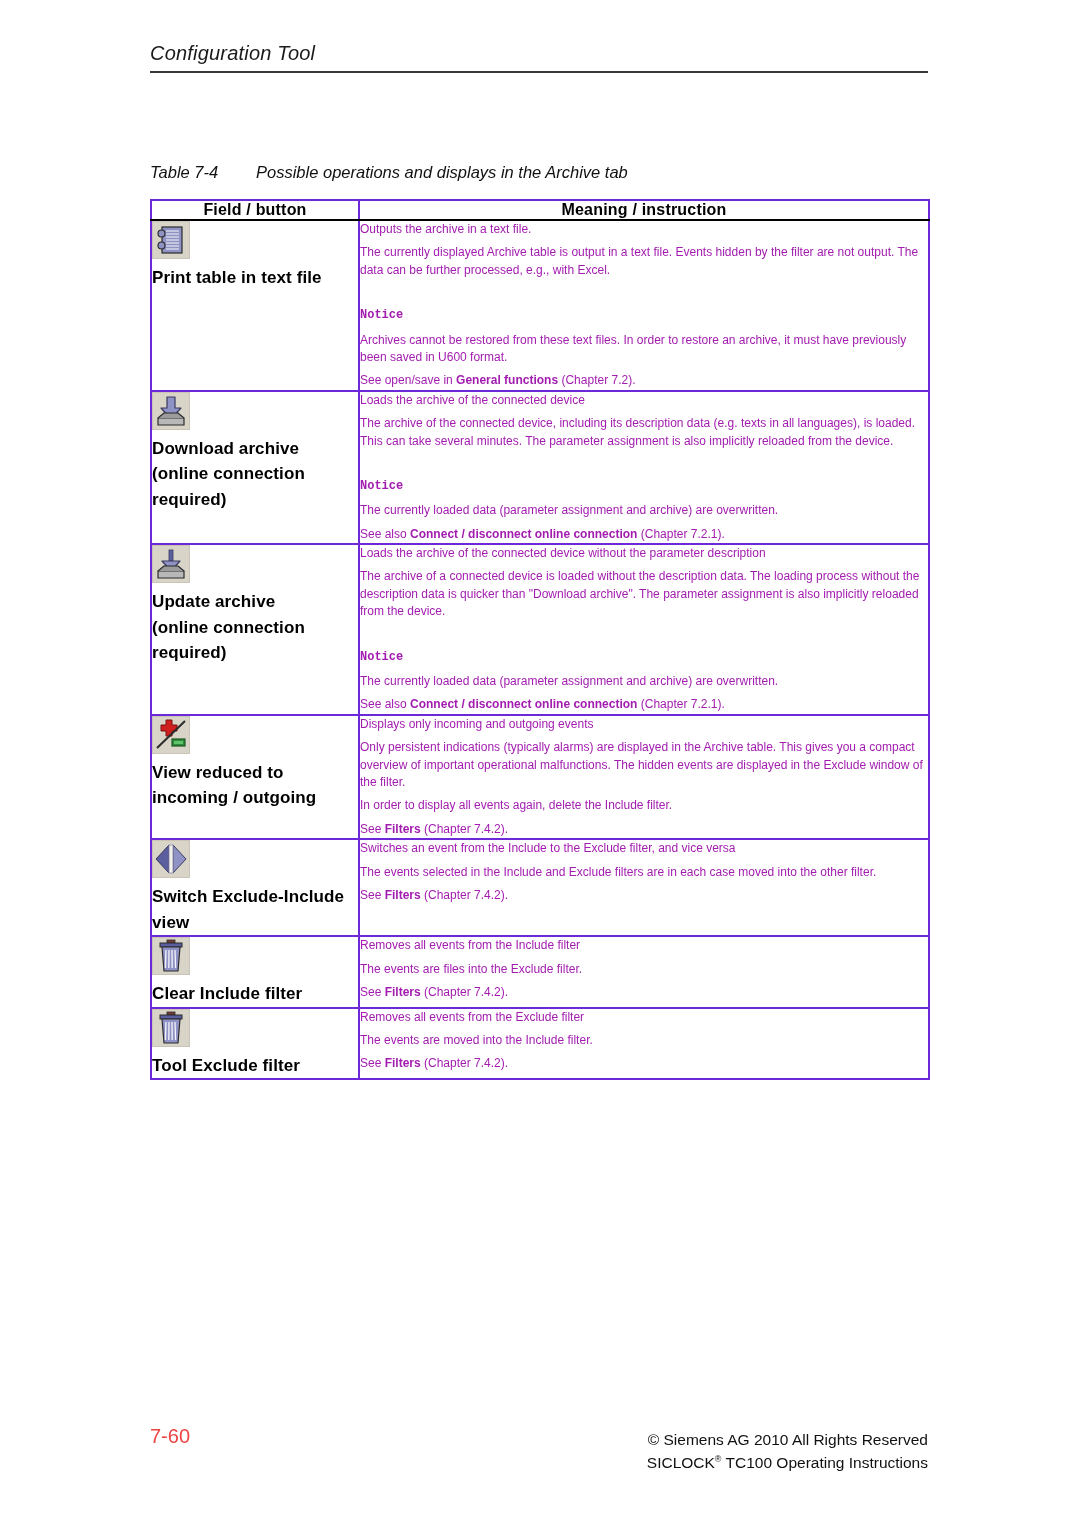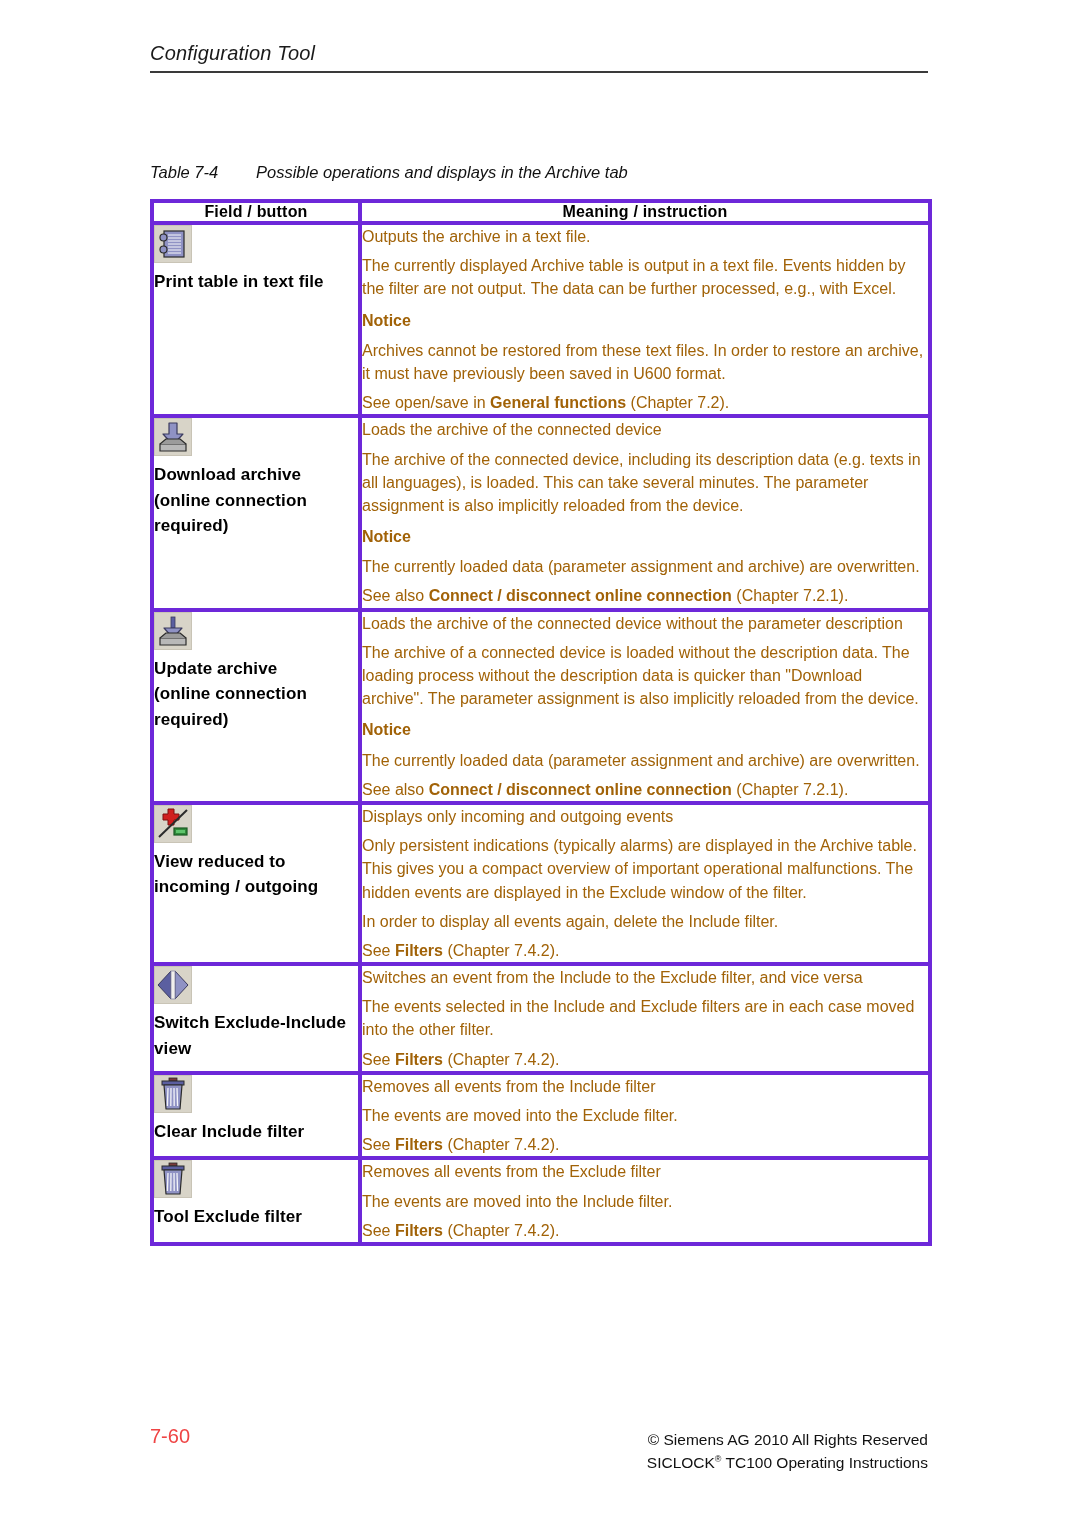--- a/index.html
+++ b/index.html
@@ -63,21 +63,21 @@
     left: 150px;
     top: 199px;
     width: 778px;
   }
   table.doc {
     border-collapse: collapse;
     width: 778px;
     table-layout: fixed;
   }
   table.doc td, table.doc th {
-    border: 4px solid #6d28d9;
+    border: 2px solid #6d28d9;
     vertical-align: top;
     padding: 0;
   }
   .col-field { width: 208px; }
   .col-mean  { width: 570px; }
 
   thead th {
     text-align: center;
     font-size: 16px;
     font-weight: bold;
@@ -96,30 +96,31 @@
   .field-label {
     font-size: 17px;
     font-weight: bold;
     line-height: 1.5;
     margin-top: 6px;
     letter-spacing: 0.1px;
   }
   .field-label .ln { display: block; }
 
   .mean-p {
-    font-size: 16px;
+    font-size: 12px;
     line-height: 1.45;
     margin: 0 0 6px 0;
-    color: #a16207;
+    color: #a21caf;
   }
   .mean-p:last-child { margin-bottom: 0; }
   .mean-p.notice {
     font-weight: bold;
-    margin-top: 8px;
+    margin-top: 28px;
     margin-bottom: 7px;
+    font-family: Liberation Mono, monospace;
   }
   .mean-p b { font-weight: bold; }
 
   
   .icon-box {
     width: 38px;
     height: 38px;
     background: #d8d4c8;
     border: 1px solid #c9c4b6;
     position: relative;
@@ -313,21 +314,21 @@
           <line x1="22" y1="12" x2="22.6" y2="30"></line>
         </g>
       </svg>
               </div>
               <div class="field-label">
                 <span class="ln">Clear Include filter</span>
               </div>
             </td>
             <td class="mean-cell">
               <p class="mean-p">Removes all events from the Include filter</p>
-              <p class="mean-p">The events are moved into the Exclude filter.</p>
+              <p class="mean-p">The events are files into the Exclude filter.</p>
               <p class="mean-p"><span>See </span><b>Filters</b><span> (Chapter 7.4.2).</span></p>
             </td>
           </tr>
           <tr>
             <td class="field-cell">
               <div class="icon-box">
                 <svg width="36" height="36" viewBox="0 0 36 36">
         <rect x="14" y="2" width="8" height="3" fill="#7a3b3b" stroke="#2b2b2b" stroke-width="0.8"></rect>
         <rect x="7" y="5" width="22" height="4" fill="#5b5fa0" stroke="#2b2b2b" stroke-width="1"></rect>
         <path d="M9 9 h18 l-2 24 h-14 z" fill="#8f92c4" stroke="#2b2b2b" stroke-width="1.2" stroke-linejoin="round"></path>

